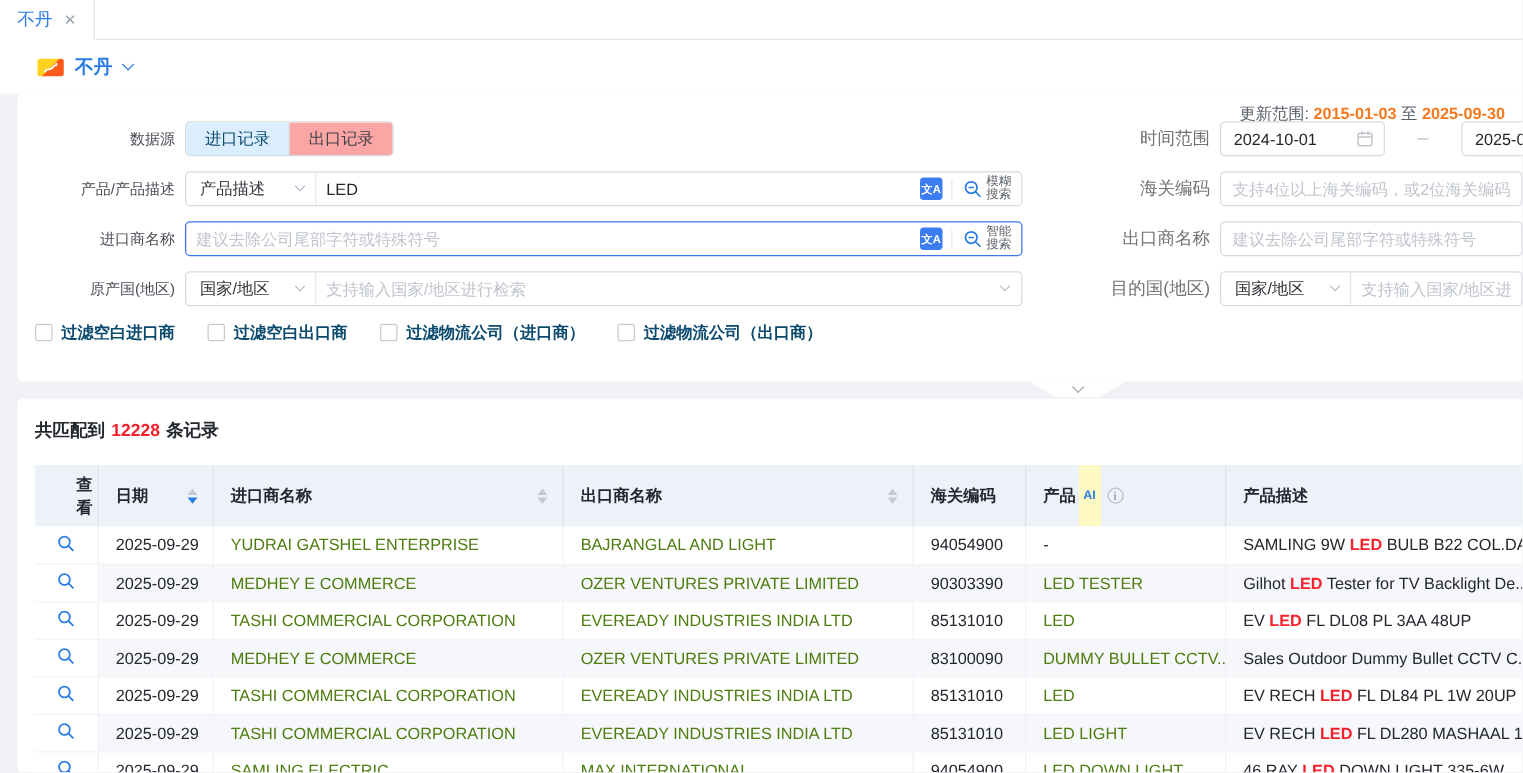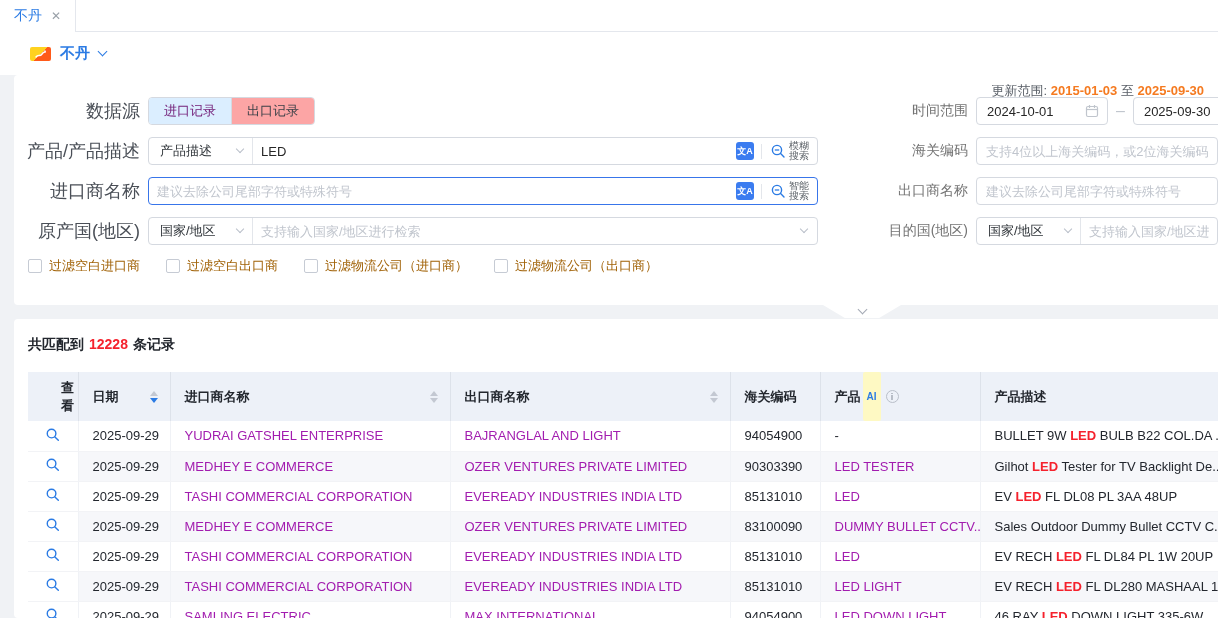--- a/index.html
+++ b/index.html
@@ -23,28 +23,28 @@
   .caret { width:7px; height:7px; border-right:1.6px solid #b9bfc9; border-bottom:1.6px solid #b9bfc9;
            transform:rotate(45deg); display:inline-block; margin-top:-4px; flex:none; }
   .caret.blue { border-color:#2b7be4; }
   .caret.sm { width:6px; height:6px; }
   
   .panel { margin-left:14px; background:#fff; border-radius:4px 0 0 4px; }
   .filter-panel { height:230px; position:relative; padding-top:22px; }
   .update-range { position:absolute; top:7px; right:14px; font-size:13px; color:#5a6068; }
   .update-range b { color:#f57a20; font-weight:700; }
   .frow { display:flex; align-items:center; height:28px; margin-bottom:12px; }
-  .lbl-l { width:126px; flex:none; text-align:right; font-size:18px; color:#4a4f57; }
+  .lbl-l { width:126px; flex:none; text-align:right; font-size:12px; color:#4a4f57; }
   .ctl-l { width:670px; flex:none; margin-left:8px; display:flex; align-items:center; height:28px; }
   .lbl-r { width:150px; flex:none; text-align:right; font-size:14px; color:#737373; }
-  .ctl-r { flex:1; min-width:0; margin-left:8px; display:flex; align-items:center; height:28px; }
+  .ctl-r { flex:1; min-width:0; margin-left:8px; display:flex; align-items:center; height:28px;gap:18px; }
   
   .seg { display:flex; height:28px; border:1px solid #d5d9e0; border-radius:4px; overflow:hidden; background:#fff; }
   .seg-opt { padding:0 15px; font-size:13px; display:flex; align-items:center; color:#3c4148; background:#fca5a5; }
-  .seg-opt.sel { background:#dbeeff; color:#701a75; }
+  .seg-opt.sel { background:#dbeeff; color:#0c4a6e; }
   .seg-opt + .seg-opt { border-left:1px solid #d5d9e0; }
   
   .group { display:flex; align-items:center; height:28px; border:1px solid #d5d9e0; border-radius:4px;
            background:#fff; flex:1; min-width:0; }
   .group.focus { border-color:#3875ea; }
   .gsel { flex:none; display:flex; align-items:center; justify-content:space-between; width:104px;
           padding:0 9px 0 11px; font-size:13px; color:#2e3338; border-right:1px solid #e3e6eb; height:100%; }
   .ginput { flex:1; min-width:0; border:0; outline:0; padding:0 8px; font-size:13px; color:#262626;
             height:24px; background:transparent; font-family:inherit; }
   .ginput::placeholder { color:#c0c5cd; }
@@ -60,21 +60,21 @@
   .input::placeholder { color:#c0c5cd; }
   .date-wrap { display:flex; align-items:center; width:132px; flex:none; border:1px solid #d5d9e0;
                border-radius:4px; height:28px; background:#fff; padding-right:8px; }
   .date-input { border:0; outline:0; flex:1; min-width:0; padding:0 0 0 10px; font-size:13px;
                 color:#262626; background:transparent; font-family:inherit; }
   .dash { color:#c0c5cd; margin:0 8px; flex:none; }
   
   .cb-row { display:flex; align-items:center; gap:26px; padding-left:14px; margin-top:6px; }
   .cb { display:flex; align-items:center; gap:7px; cursor:default; }
   .cb .box { width:14px; height:14px; border:1px solid #c6cbd4; border-radius:2px; background:#fff; flex:none; }
-  .cb .cbl { font-size:13px; color:#a16207; }
+  .cb .cbl { font-size:13px; color:#0c4a6e;font-weight:bold; }
   
   .notch { position:absolute; left:809px; bottom:-13px; width:78px; height:13px; background:#fff;
            clip-path:polygon(0 0,100% 0,72% 100%,28% 100%); display:flex; justify-content:center; align-items:flex-start; }
   .notch .caret { border-color:#a3a9b4; margin-top:1px; }
   
   .results-panel { margin-top:14px; height:299px; padding:16px 0 0 14px; overflow:hidden; }
   .summary { font-size:14px; font-weight:700; color:#23272e; margin-bottom:19px; line-height:18px; }
   .summary .cnt { color:#f5222d; margin:0 5px; }
   table { border-collapse:collapse; table-layout:fixed; width:1190px; }
   th { height:36px; background:#edf1f8; font-size:13px; color:#23272e; padding:0;
@@ -87,21 +87,21 @@
   .sort i { width:0; height:0; border-left:4px solid transparent; border-right:4px solid transparent; }
   .sort .up { border-bottom:5px solid #c3c8d2; }
   .sort .dn { border-top:5px solid #c3c8d2; }
   .sort.desc .dn { border-top-color:#2b7be4; }
   td { height:30px; font-size:13px; color:#23272e; padding:0 10px 0 14px;
        border-right:1px solid #f0f2f6; border-bottom:1px solid #f2f3f6;
        white-space:nowrap; overflow:hidden; }
   td:last-child { border-right:0; }
   tbody tr:nth-child(even) td { background:#f6f7fa; }
   td.c-view { text-align:center; padding:0; background:#fff !important; }
-  a.lnk { color:#a21caf; text-decoration:none; }
+  a.lnk { color:#4d7c0f; text-decoration:none; }
   .hl { color:#f5222d; font-weight:700; }
   .ai-badge { background:#fef9c3; color:#2b7be4; font-size:10px; font-weight:700; padding:19px 4px;
               border-radius:2px; margin-left:2px; }
   .info-i { width:13px; height:13px; border:1px solid #b9bfc9; border-radius:50%; color:#9aa1ab;
             font-size:9px; display:inline-flex; align-items:center; justify-content:center;
             margin-left:5px; font-style:normal; flex:none; }
 </style>
 </head>
 <body>
 
@@ -336,21 +336,21 @@
         <tr>
           <td class="c-view"><svg width="15" height="15" viewBox="0 0 16 16">
               <circle cx="7" cy="7" r="4.6" fill="none" stroke="#2b7be4" stroke-width="1.5"></circle>
               <line x1="10.6" y1="10.6" x2="14.2" y2="14.2" stroke="#2b7be4" stroke-width="1.5" stroke-linecap="round"></line>
             </svg></td>
           <td>2025-09-29</td>
           <td><a class="lnk" href="#">YUDRAI GATSHEL ENTERPRISE</a></td>
           <td><a class="lnk" href="#">BAJRANGLAL AND LIGHT</a></td>
           <td>94054900</td>
           <td>-</td>
-          <td><span>BULLET 9W </span><span class="hl">LED</span><span> BULB B22 COL.DA ...</span></td>
+          <td><span>SAMLING 9W </span><span class="hl">LED</span><span> BULB B22 COL.DA ...</span></td>
         </tr>
         <tr>
           <td class="c-view"><svg width="15" height="15" viewBox="0 0 16 16">
               <circle cx="7" cy="7" r="4.6" fill="none" stroke="#2b7be4" stroke-width="1.5"></circle>
               <line x1="10.6" y1="10.6" x2="14.2" y2="14.2" stroke="#2b7be4" stroke-width="1.5" stroke-linecap="round"></line>
             </svg></td>
           <td>2025-09-29</td>
           <td><a class="lnk" href="#">MEDHEY E COMMERCE</a></td>
           <td><a class="lnk" href="#">OZER VENTURES PRIVATE LIMITED</a></td>
           <td>90303390</td>

